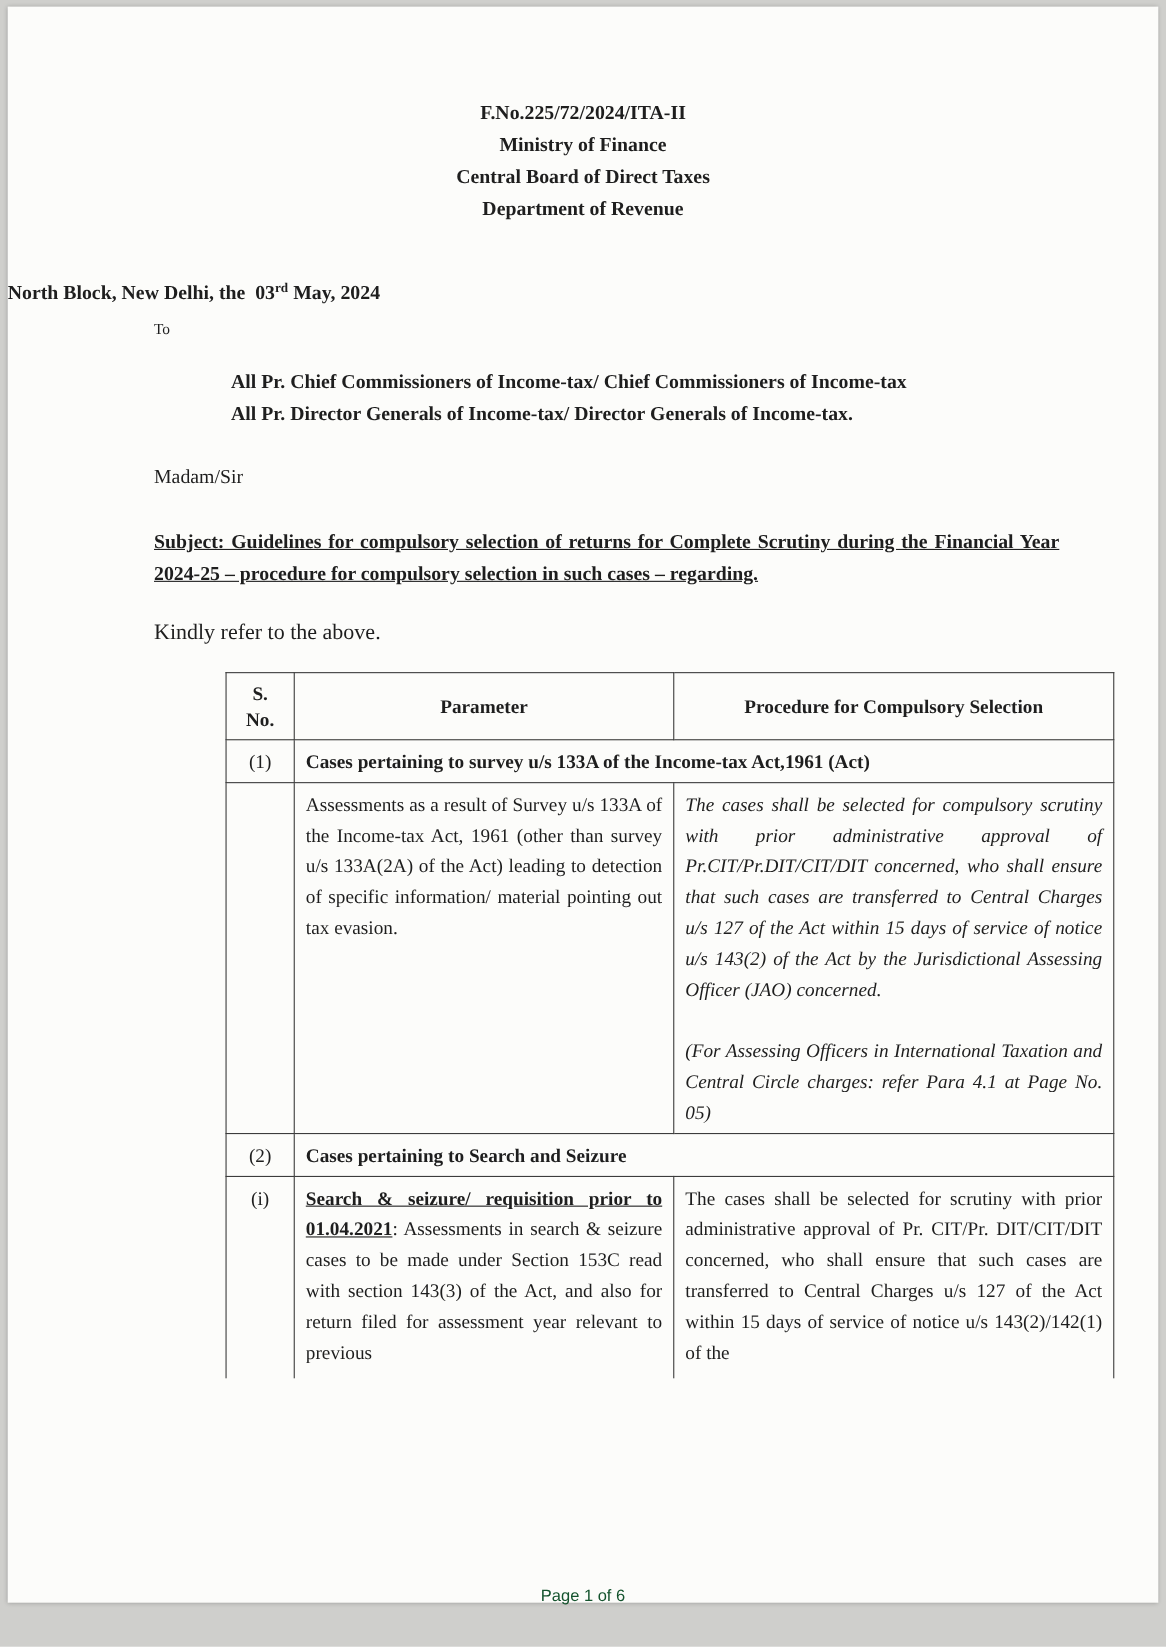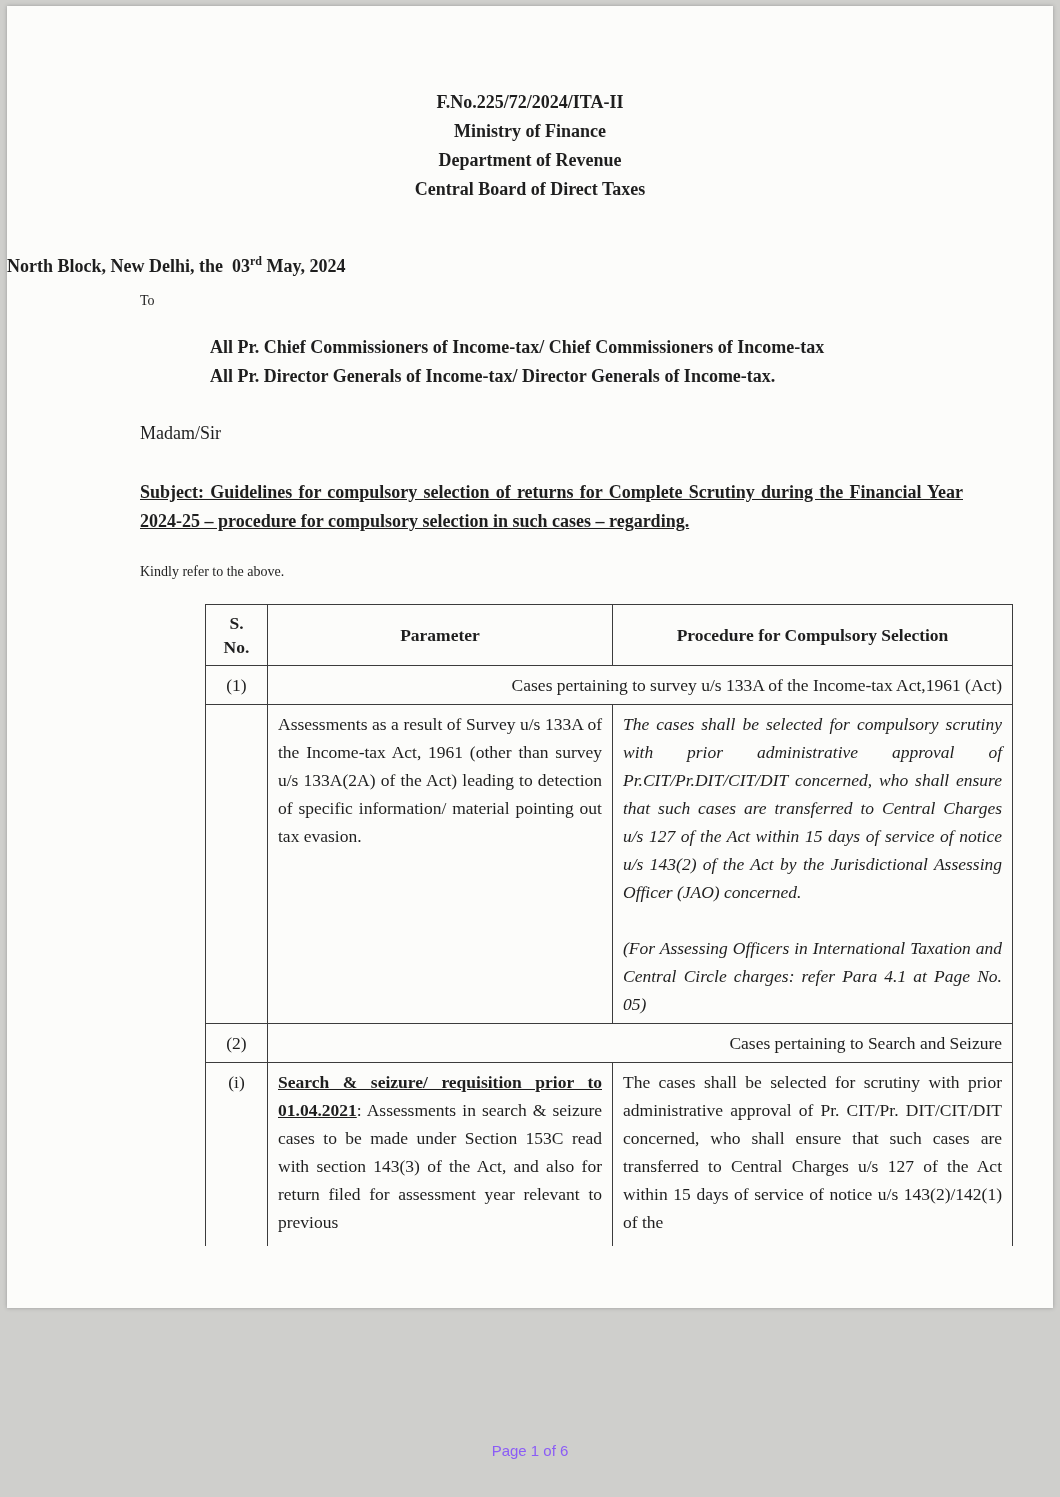--- a/index.html
+++ b/index.html
@@ -6,21 +6,21 @@
   body{
     width:1060px;height:1497px;
     background:#cfcfcc;
     overflow:hidden;
     font-family:"Liberation Serif","DejaVu Serif",serif;
     color:#1e1e1e;
     position:relative;
   }
   .page{
     position:absolute;left:7px;top:6px;
-    width:1046px;height:1302px;
+    width:1046px;height:1451px;
     background:#fcfcfa;
     box-shadow:0 0 4px rgba(0,0,0,.25);
   }
   .letterhead{
     padding-top:82px;
     text-align:center;
     font-weight:bold;
     font-size:18px;
     line-height:29px;
   }
@@ -37,21 +37,21 @@
     margin:24px 90px 0 203px;
     font-weight:bold;font-size:18px;line-height:29px;
   }
   .salutation{margin:32px 0 0 133px;font-size:18px;}
   .subject{
     margin:34px 90px 0 133px;
     font-weight:bold;font-size:18px;line-height:29px;
     text-align:justify;
     text-decoration:underline;
   }
-  .refer{margin:28px 0 0 133px;font-size:14px;}
+  .refer{margin:28px 0 0 133px;font-size:20px;}
   .para2{
     margin:30px 90px 0 133px;
     font-size:18px;line-height:30px;text-align:justify;
   }
   .para2 .num{padding-right:18px;}
   table{
     border-collapse:collapse;
     table-layout:fixed;
     margin:24px 0 0 198px;
     width:807px;
@@ -64,45 +64,45 @@
     line-height:28px;
   }
   th{
     vertical-align:middle;
     text-align:center;
     font-weight:bold;
     height:50px;
   }
   .th-sno{white-space:pre-line;line-height:24px;}
   td.sno{text-align:center;}
-  td.sec-title{font-weight:normal;text-align:right;}
+  td.sec-title{font-weight:bold;}
   td.cell{text-align:justify;}
   td.cell p{margin:0;font-style:italic;}
   td.cell p.note{margin-top:28px;font-style:italic;}
   .lead{font-weight:bold;text-decoration:underline;}
   tr.cutoff td{border-bottom:none;padding-bottom:10px;}
   .footer{
     position:absolute;
     left:0;right:0;top:1436px;
     text-align:center;
     font-family:"Liberation Sans","DejaVu Sans",sans-serif;
     font-size:15px;
-    color:#8b5cf6;
+    color:#14532d;
   }
 </style>
 </head>
 <body>
 
 <div class="page">
 
   <div class="letterhead">
     <div>F.No.225/72/2024/ITA-II</div>
     <div>Ministry of Finance</div>
+    <div>Central Board of Direct Taxes</div>
     <div>Department of Revenue</div>
-    <div>Central Board of Direct Taxes</div>
   </div>
 
   <div class="dateline"><span>North Block, New Delhi, the  03</span><sup>rd</sup><span> May, 2024</span></div>
 
   <div class="to-label">To</div>
 
   <div class="addressees">
     <div>All Pr. Chief Commissioners of Income-tax/ Chief Commissioners of Income-tax</div>
     <div>All Pr. Director Generals of Income-tax/ Director Generals of Income-tax.</div>
   </div>

